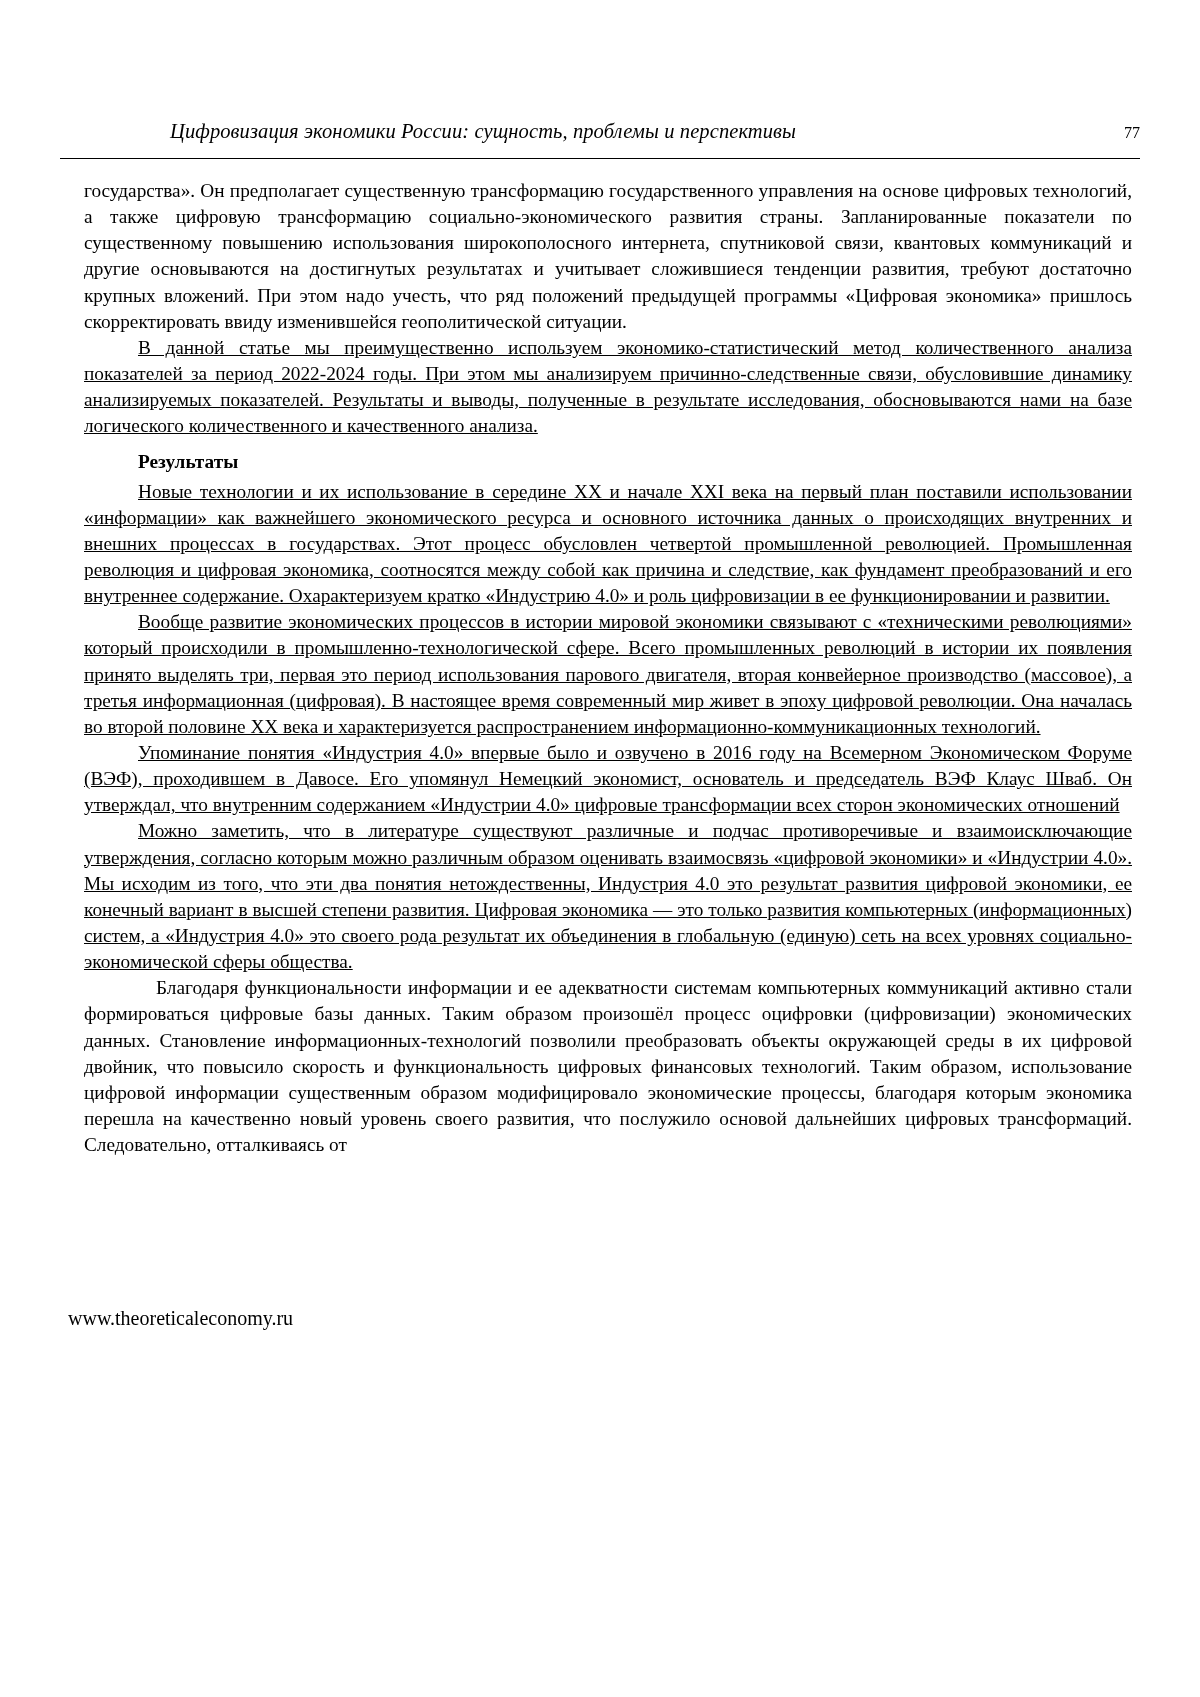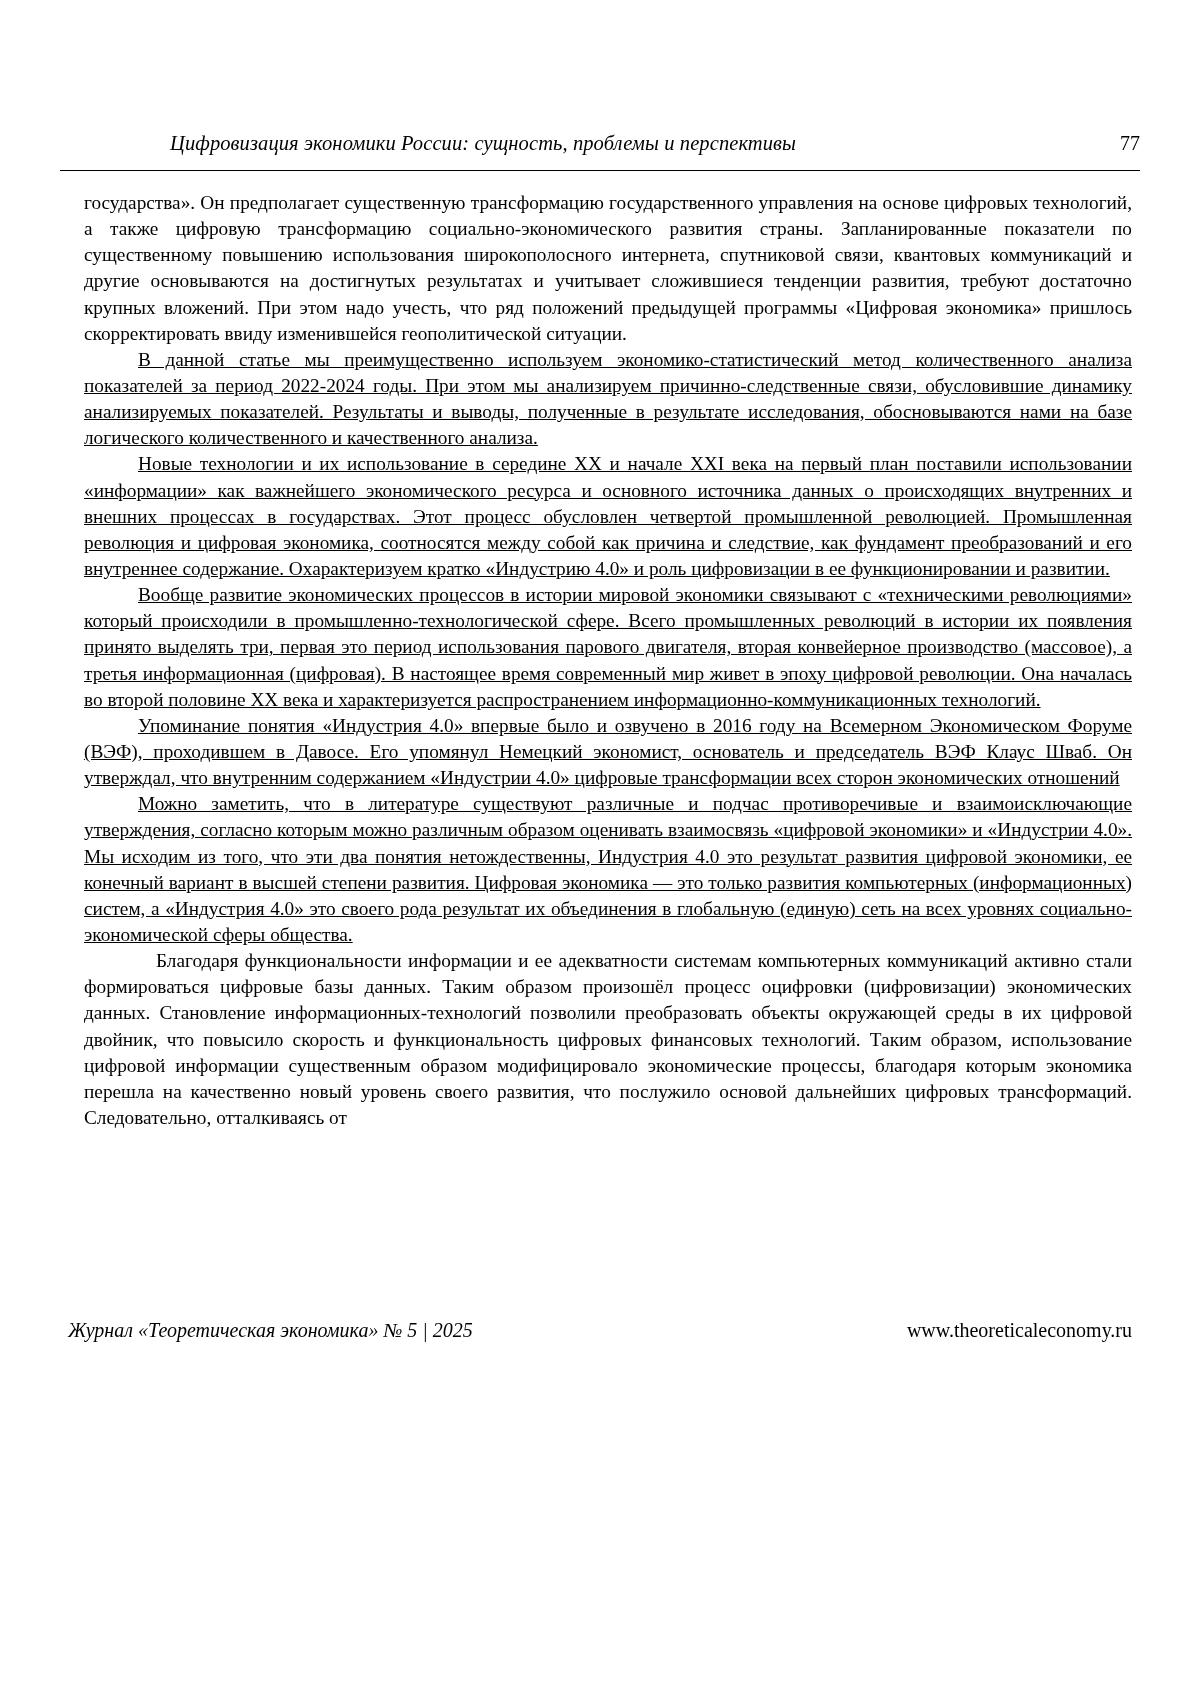--- a/index.html
+++ b/index.html
@@ -4,21 +4,21 @@
 <style>
   html, body {
     margin: 0;
     padding: 0;
     background: #ffffff;
   }
   .page {
     position: relative;
     width: 1200px;
     height: 1392px;
-    margin: 12px auto;
+    margin: 0 auto;
     background: #ffffff;
     box-sizing: border-box;
     font-family: "Liberation Serif", "DejaVu Serif", serif;
     color: #000000;
   }
   .header {
     position: absolute;
     left: 60px;
     right: 60px;
     top: 120px;
@@ -27,21 +27,21 @@
     justify-content: space-between;
   }
   .header-title {
     font-style: italic;
     font-size: 20.5px;
     letter-spacing: 0.1px;
     white-space: nowrap;
     margin-left: 110px;
   }
   .header-page-number {
-    font-size: 20px;
+    font-size: 16px;
     font-style: normal;
   }
   .header-rule {
     position: absolute;
     left: 60px;
     right: 60px;
     top: 158px;
     border-top: 1.6px solid #000000;
   }
   .content {
@@ -99,26 +99,26 @@
     <div class="header-page-number">77</div>
   </div>
   <div class="header-rule"></div>
 
   <div class="content">
 
     <p class="plain">государства». Он предполагает существенную трансформацию государственного управления на основе цифровых технологий, а также цифровую трансформацию социально-экономического развития страны. Запланированные показатели по существенному повышению использования широкополосного интернета, спутниковой связи, квантовых коммуникаций и другие основываются на достигнутых результатах и учитывает сложившиеся тенденции развития, требуют достаточно крупных вложений. При этом надо учесть, что ряд положений предыдущей программы «Цифровая экономика» пришлось скорректировать ввиду изменившейся геополитической ситуации.</p>
 
     <p class="indent">В данной статье мы преимущественно используем экономико-статистический метод количественного анализа показателей за период 2022-2024 годы. При этом мы анализируем причинно-следственные связи, обусловившие динамику анализируемых показателей. Результаты и выводы, полученные в результате исследования, обосновываются нами на базе логического количественного и качественного анализа.</p>
 
+    <h2>Результаты</h2>
     <p class="indent">Новые технологии и их использование в середине XX и начале XXI века на первый план поставили использовании «информации» как важнейшего экономического ресурса и основного источника данных о происходящих внутренних и внешних процессах в государствах. Этот процесс обусловлен четвертой промышленной революцией. Промышленная революция и цифровая экономика, соотносятся между собой как причина и следствие, как фундамент преобразований и его внутреннее содержание. Охарактеризуем кратко «Индустрию 4.0» и роль цифровизации в ее функционировании и развитии.</p>
     <p class="indent">Вообще развитие экономических процессов в истории мировой экономики связывают с «техническими революциями» который происходили в промышленно-технологической сфере. Всего промышленных революций в истории их появления принято выделять три, первая это период использования парового двигателя, вторая конвейерное производство (массовое), а третья информационная (цифровая). В настоящее время современный мир живет в эпоху цифровой революции. Она началась во второй половине XX века и характеризуется распространением информационно-коммуникационных технологий.</p>
     <p class="indent">Упоминание понятия «Индустрия 4.0» впервые было и озвучено в 2016 году на Всемерном Экономическом Форуме (ВЭФ), проходившем в Давосе. Его упомянул Немецкий экономист, основатель и председатель ВЭФ Клаус Шваб. Он утверждал, что внутренним содержанием «Индустрии 4.0» цифровые трансформации всех сторон экономических отношений</p>
     <p class="indent">Можно заметить, что в литературе существуют различные и подчас противоречивые и взаимоисключающие утверждения, согласно которым можно различным образом оценивать взаимосвязь «цифровой экономики» и «Индустрии 4.0». Мы исходим из того, что эти два понятия нетождественны, Индустрия 4.0 это результат развития цифровой экономики, ее конечный вариант в высшей степени развития. Цифровая экономика — это только развития компьютерных (информационных) систем, а «Индустрия 4.0» это своего рода результат их объединения в глобальную (единую) сеть на всех уровнях социально-экономической сферы общества.</p>
     <p class="indent-wide">Благодаря функциональности информации и ее адекватности системам компьютерных коммуникаций активно стали формироваться цифровые базы данных. Таким образом произошёл процесс оцифровки (цифровизации) экономических данных. Становление информационных-технологий позволили преобразовать объекты окружающей среды в их цифровой двойник, что повысило скорость и функциональность цифровых финансовых технологий. Таким образом, использование цифровой информации существенным образом модифицировало экономические процессы, благодаря которым экономика перешла на качественно новый уровень своего развития, что послужило основой дальнейших цифровых трансформаций. Следовательно, отталкиваясь от</p>
 
   </div>
 
   <div class="footer">
-    <div class="footer-left">Журнал «Теоретическая экономика» № 5 | 2025</div>
     <div class="footer-right">www.theoreticaleconomy.ru</div>
   </div>
 
 </div>
 
 </body></html>

